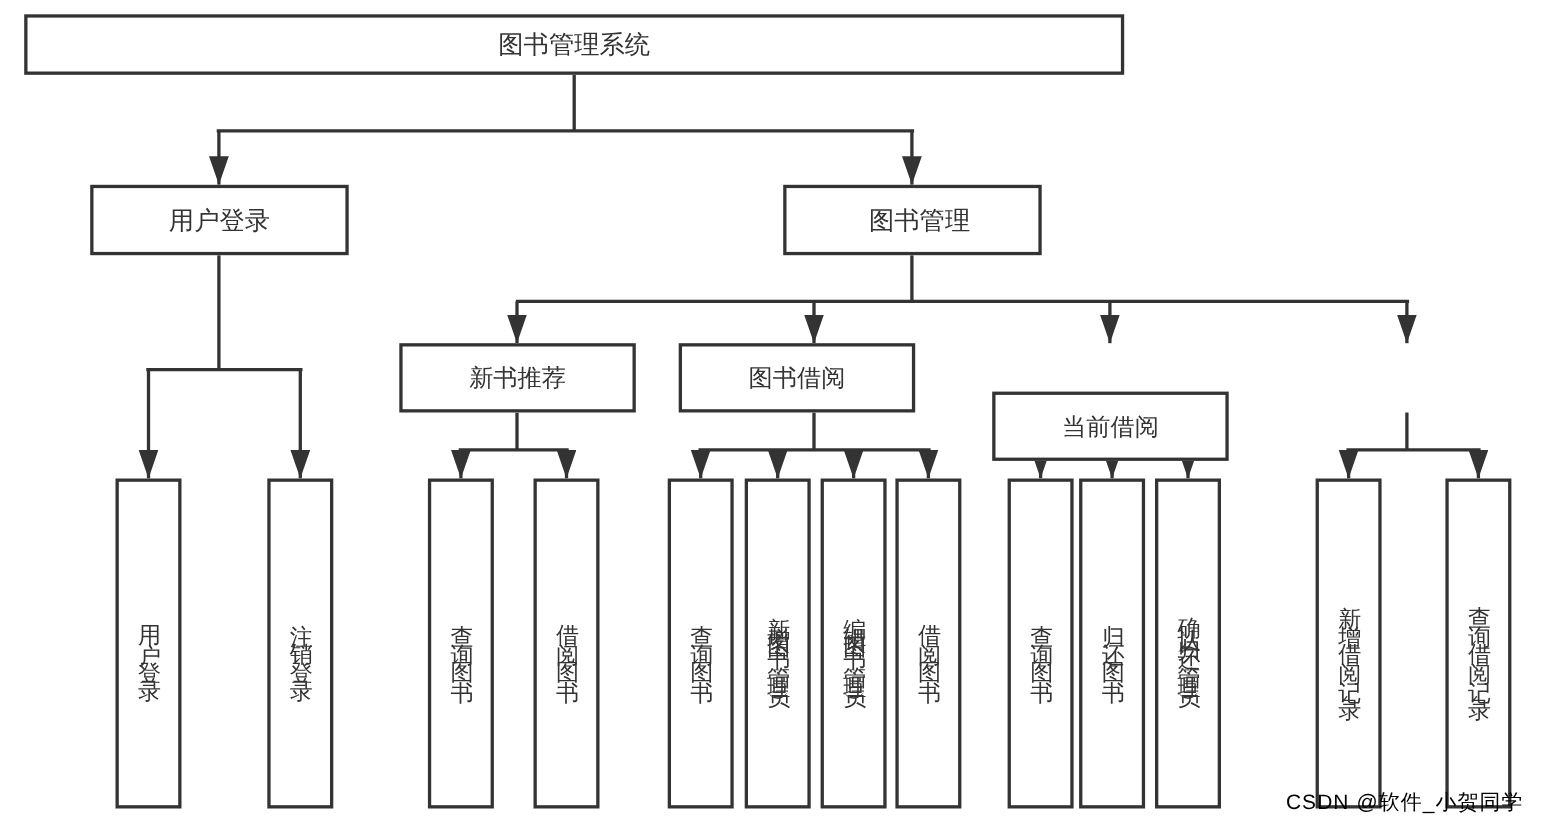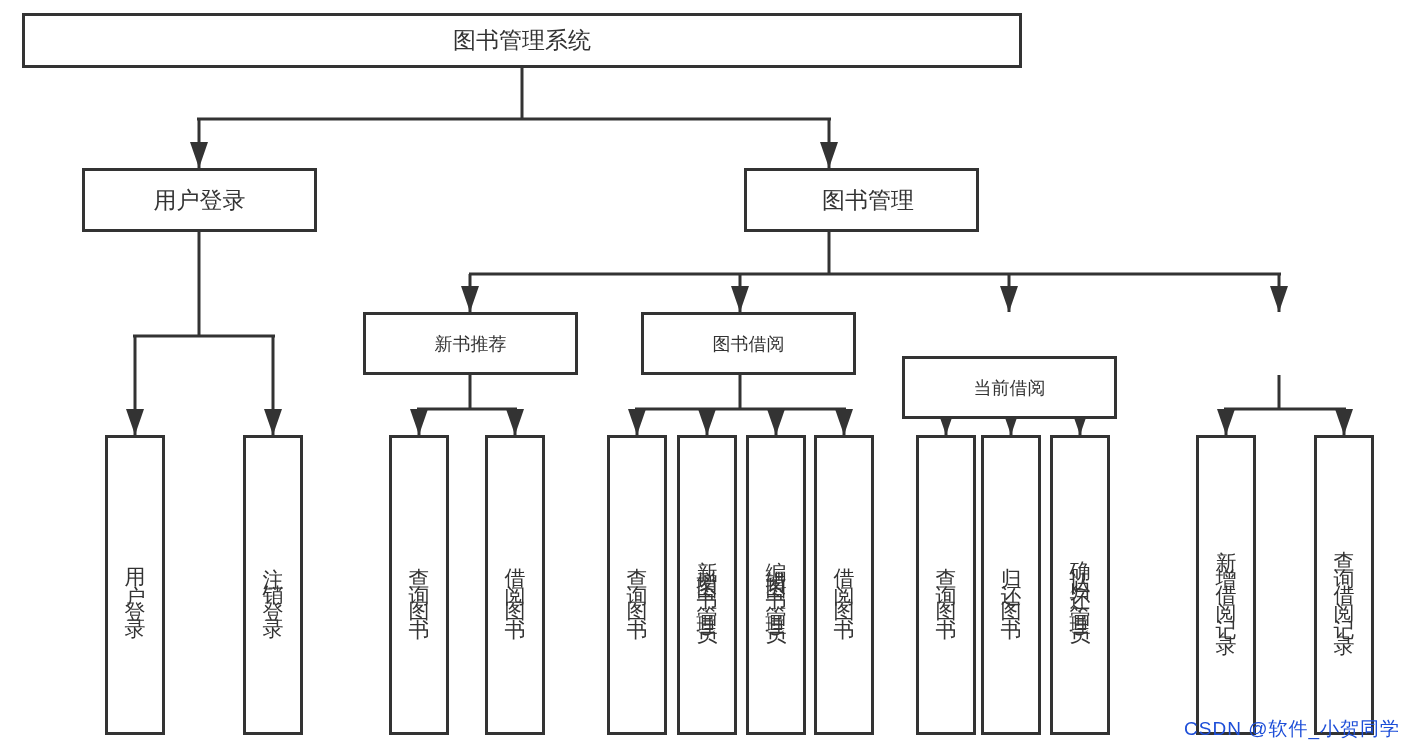--- a/index.html
+++ b/index.html
@@ -23,24 +23,24 @@
     background: #ffffff;
     border: 3px solid #333333;
     display: flex;
     align-items: center;
     justify-content: center;
     color: #333333;
   }
   .root  { left: 22px;  top: 13px;  width: 1000px; height: 55px; font-size: 23px; }
   .lvl2  { top: 168px; width: 235px; height: 64px; font-size: 23px; }
   .n-user { left: 82px; }
-  .n-book { left: 744px; padding-left: 13px; }
-  .lvl3  { top: 312px; width: 215px; height: 63px; font-size: 18px; }
+  .n-book { left: 712px; padding-left: 13px; }
+  .lvl3  { top: 312px; width: 215px; height: 63px; font-size: 22px; }
   .l3-0 { left: 363px; }
-  .l3-1 { left: 641px; justify-content: center; }
+  .l3-1 { left: 617px; justify-content: center; }
   .l3-2 { left: 902px; margin-top: 44px; }
   .l3-3 { left: 1172px; }
   .leaf  { top: 435px; width: 60px; height: 300px; }
   .leaf .vtext {
     position: absolute;
     left: 50%; top: 50%;
     transform: translate(-50%, -50%);
     writing-mode: vertical-rl;
     text-orientation: mixed;
     white-space: nowrap;
@@ -48,24 +48,24 @@
     letter-spacing: 17px;
   }
   .leaf.long .vtext { letter-spacing: 9px; }
   .a1 { left: 105px; }  .a2 { left: 243px; }
   .b1 { left: 389px; }  .b2 { left: 485px; }
   .c1 { left: 607px; }  .c2 { left: 677px; }  .c3 { left: 746px; }  .c4 { left: 814px; }
   .d1 { left: 916px; }  .d2 { left: 981px; }  .d3 { left: 1050px; }
   .e1 { left: 1196px; } .e2 { left: 1314px; }
   .watermark {
     position: absolute;
-    right: 5px;
+    right: 20px;
     bottom: 5px;
     font-size: 19px;
-    color: #1d4ed8;
+    color: #000000;
     letter-spacing: 1px;
   }
 </style>
 </head>
 <body>
 
 <div id="canvas">
 
   <svg id="connectors" viewBox="0 0 1405 747" xmlns="http://www.w3.org/2000/svg">
     <defs>

